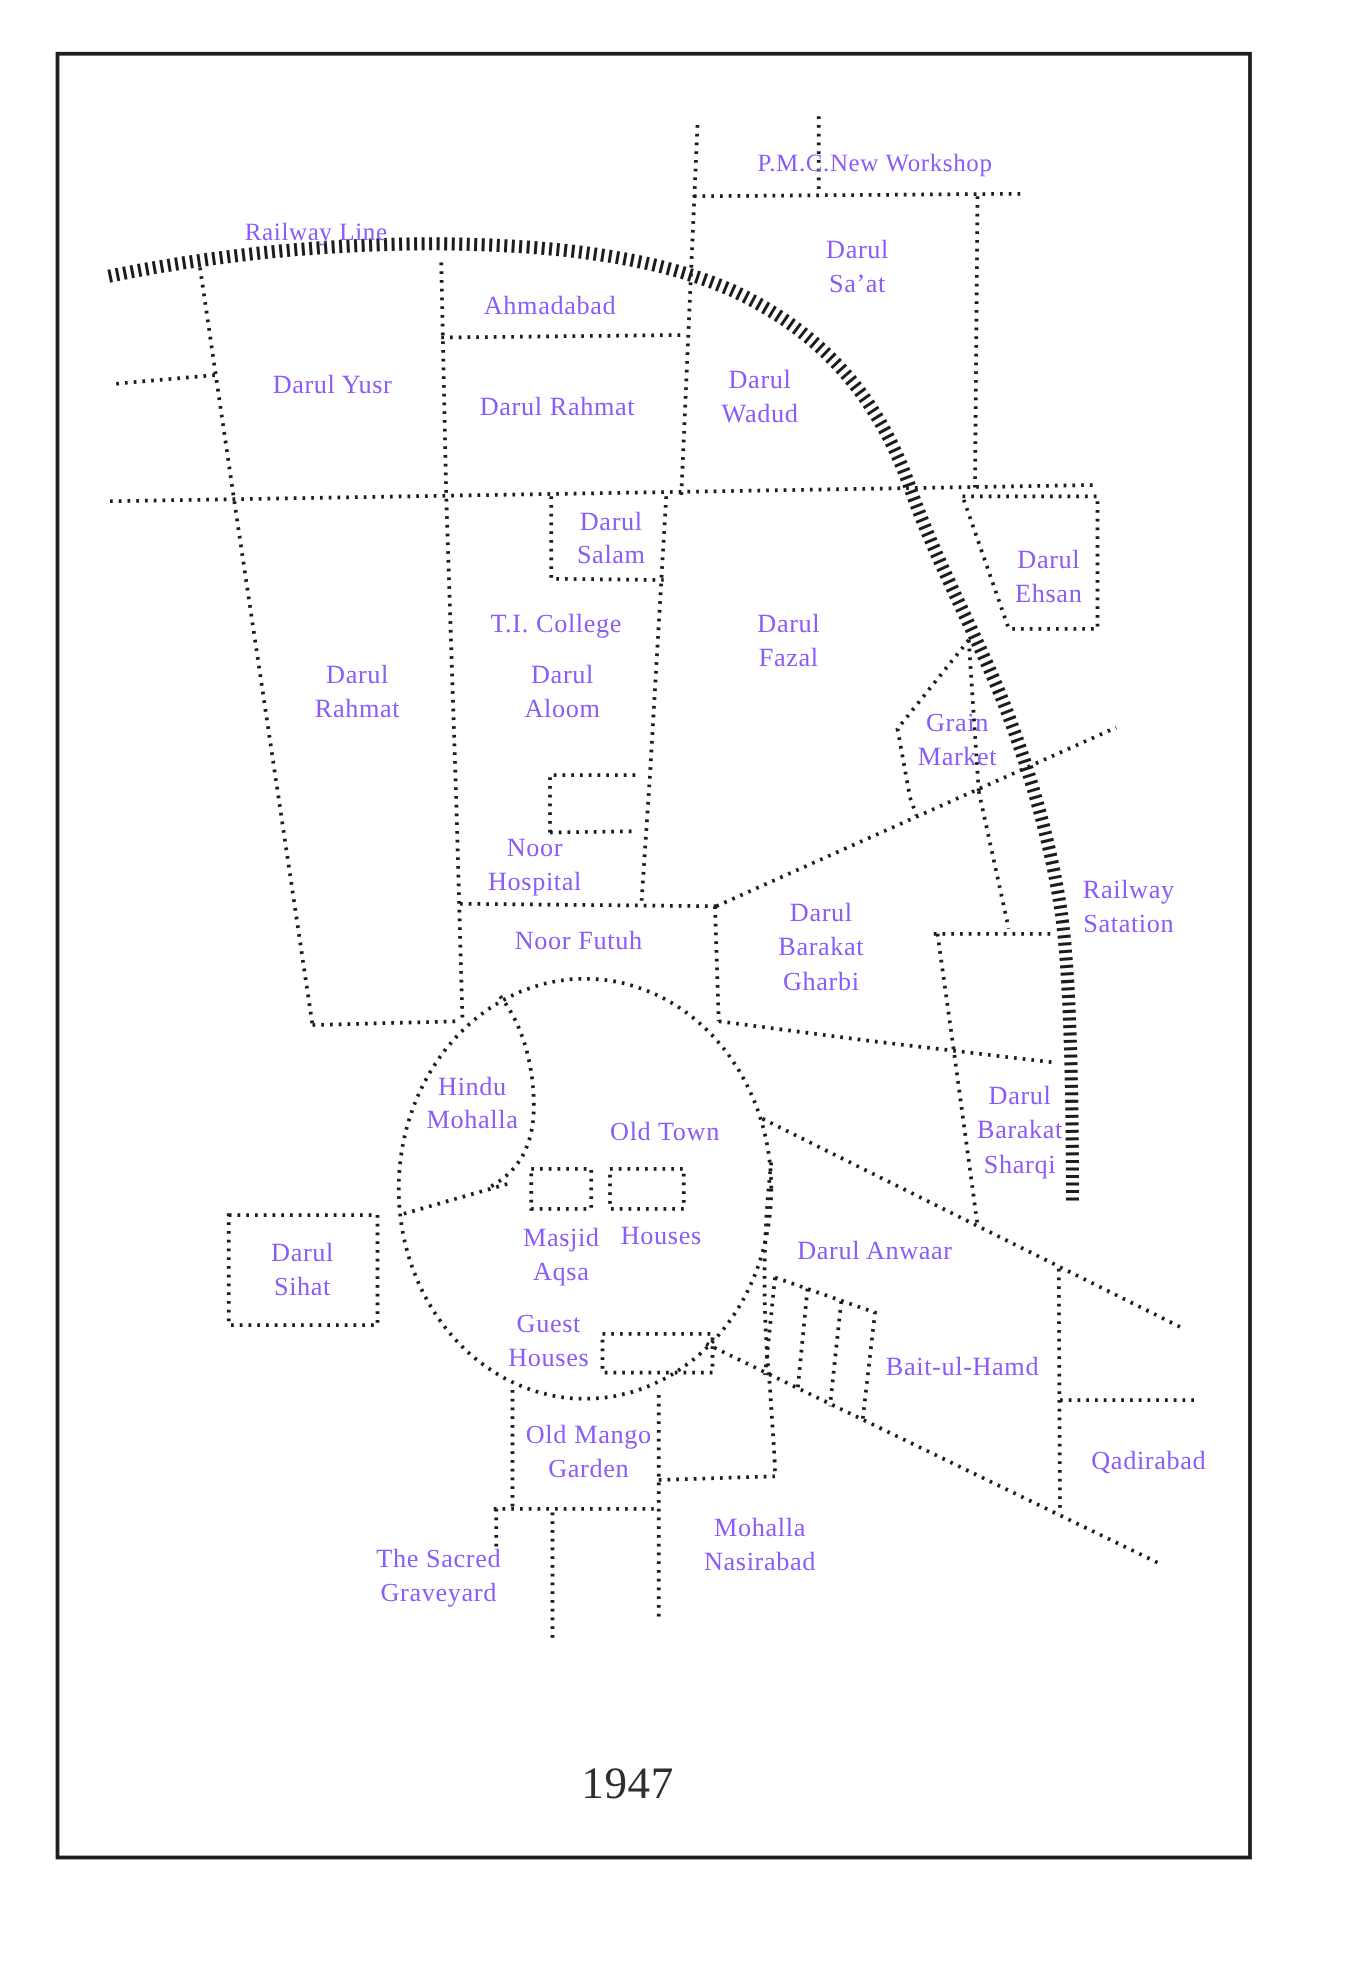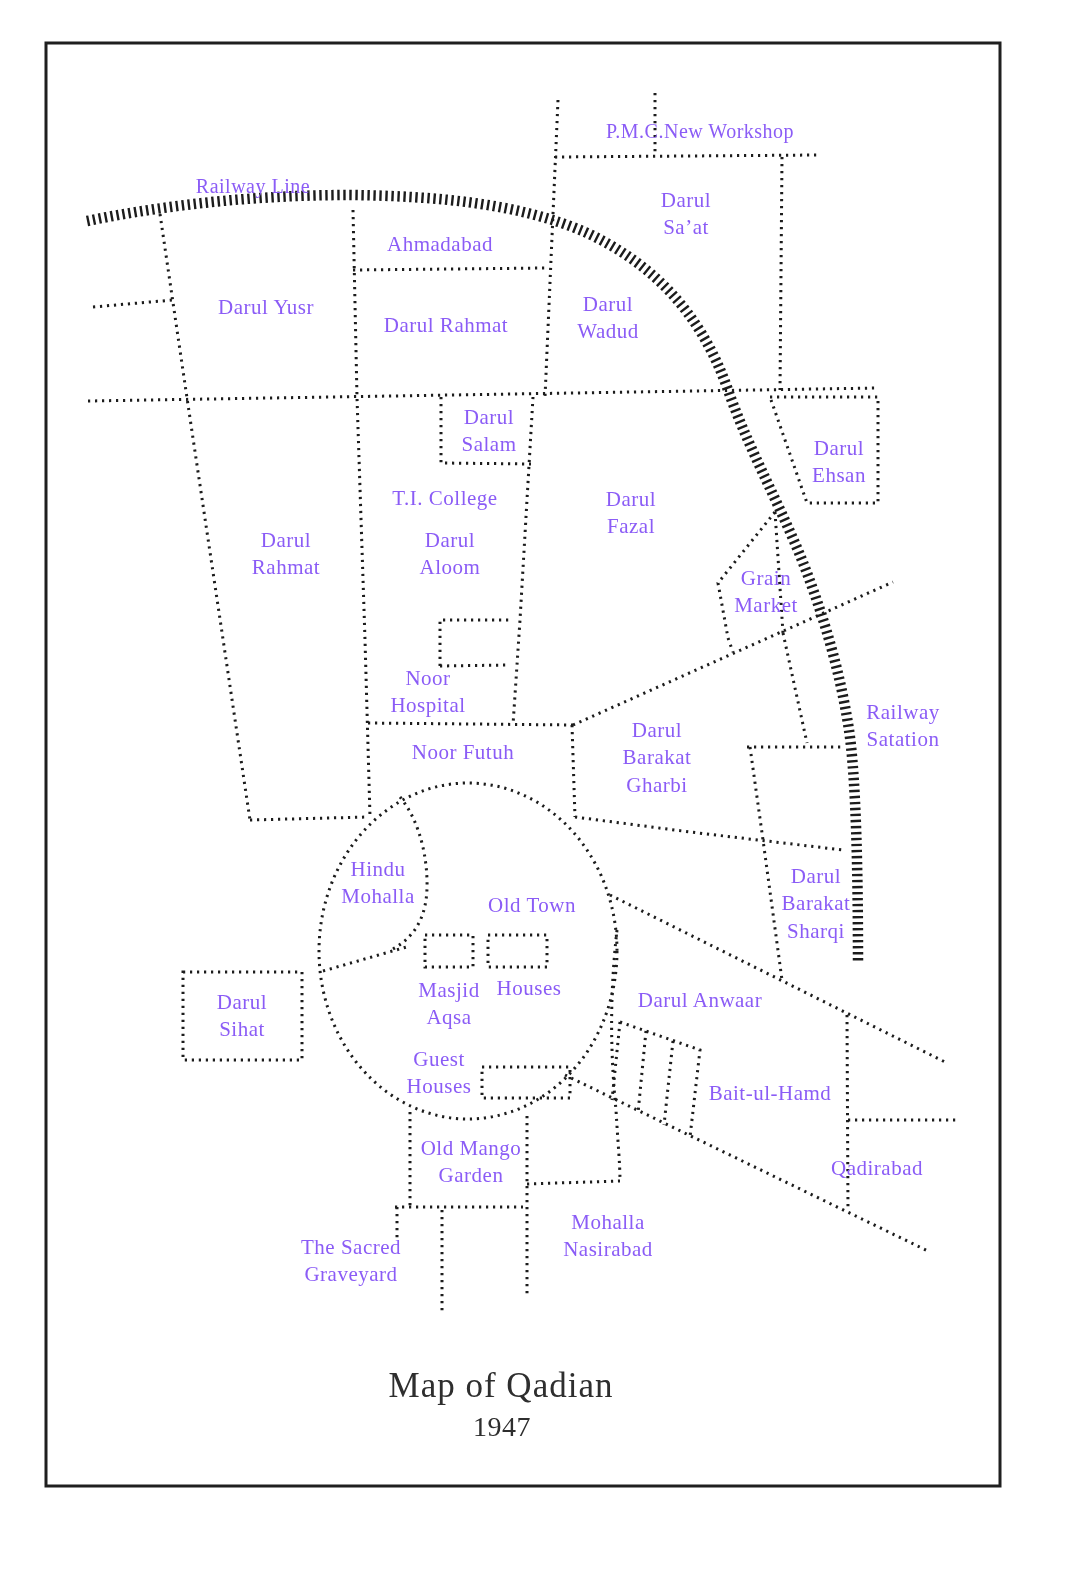--- a/index.html
+++ b/index.html
@@ -6,21 +6,21 @@
   #page{position:relative;width:1080px;height:1573px;background:#ffffff;overflow:hidden;
         font-family:"Liberation Serif","DejaVu Serif",serif;}
   #map-svg{position:absolute;left:0;top:0;width:1080px;height:1573px;}
   .dotted{fill:none;stroke:#1c1c1c;stroke-width:3;stroke-dasharray:2.2 4.8;stroke-linecap:butt;}
   .railway{fill:none;stroke:#1c1c1c;stroke-width:10.5;stroke-dasharray:2.4 3.6;stroke-linecap:butt;}
   .frame{fill:none;stroke:#1f1f1f;stroke-width:3;}
   .lbl{position:absolute;transform:translate(-50%,-50%);color:#8b5cf6;font-size:21px;
        line-height:1.3;text-align:center;white-space:pre-line;letter-spacing:0.5px;}
   .lbl.small{font-size:20px;}
   .lbl.title{font-size:35px;color:#2e2e2e;letter-spacing:1px;}
-  .lbl.year{font-size:28px;color:#2e2e2e;}
+  .lbl.year{font-size:36px;color:#2e2e2e;}
 </style>
 </head>
 <body>
 
 <div id="page">
 
   <svg id="map-svg" viewBox="0 0 1080 1573">
     <rect class="frame" x="46" y="43" width="954" height="1443"></rect>
 
     <path class="railway" d="M 87,221 C 170,204 260,195 350,195 C 440,196 520,204 585,232 C 650,262 700,310 728,390 C 748,447 775,495 800,555 C 822,610 840,670 849,730 C 856,778 858,870 858,963"></path>
@@ -109,21 +109,20 @@
 Aqsa</div>
   <div class="lbl" style="left:529px;top:989px">Houses</div>
   <div class="lbl" style="left:242px;top:1016px">Darul
 Sihat</div>
   <div class="lbl" style="left:700px;top:1001px">Darul Anwaar</div>
   <div class="lbl" style="left:439px;top:1073px">Guest
 Houses</div>
   <div class="lbl" style="left:770px;top:1094px">Bait-ul-Hamd</div>
   <div class="lbl" style="left:471px;top:1162px">Old Mango
 Garden</div>
-  <div class="lbl" style="left:877px;top:1169px">Qadirabad</div>
+  <div class="lbl" style="left:919px;top:1169px">Qadirabad</div>
   <div class="lbl" style="left:608px;top:1236px">Mohalla
 Nasirabad</div>
   <div class="lbl" style="left:351px;top:1261px">The Sacred
 Graveyard</div>
 
-  <div class="lbl title" style="left:501px;top:1386px">Map of Qadian</div>
   <div class="lbl year" style="left:502px;top:1427px">1947</div>
 </div>
 
 </body></html>

